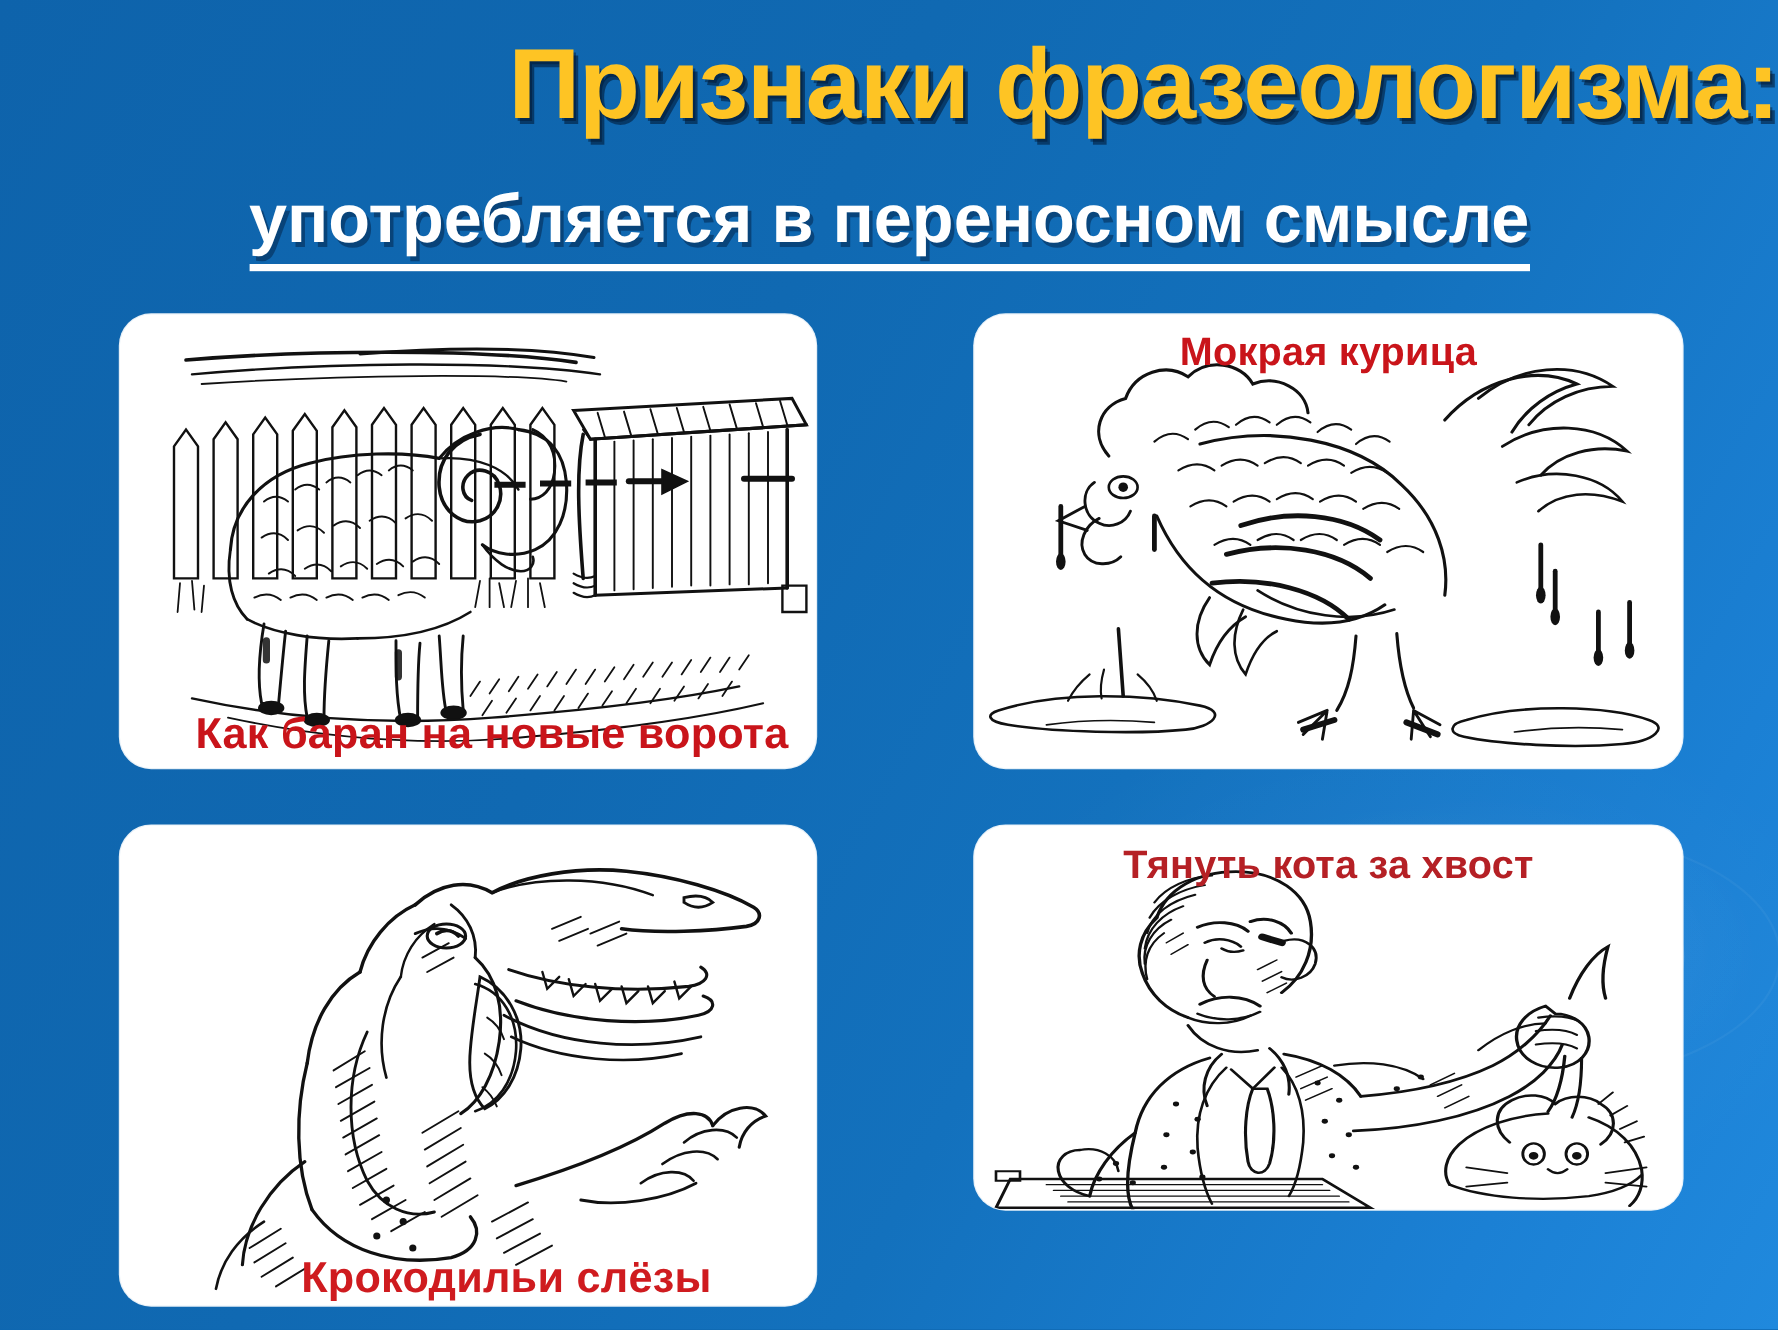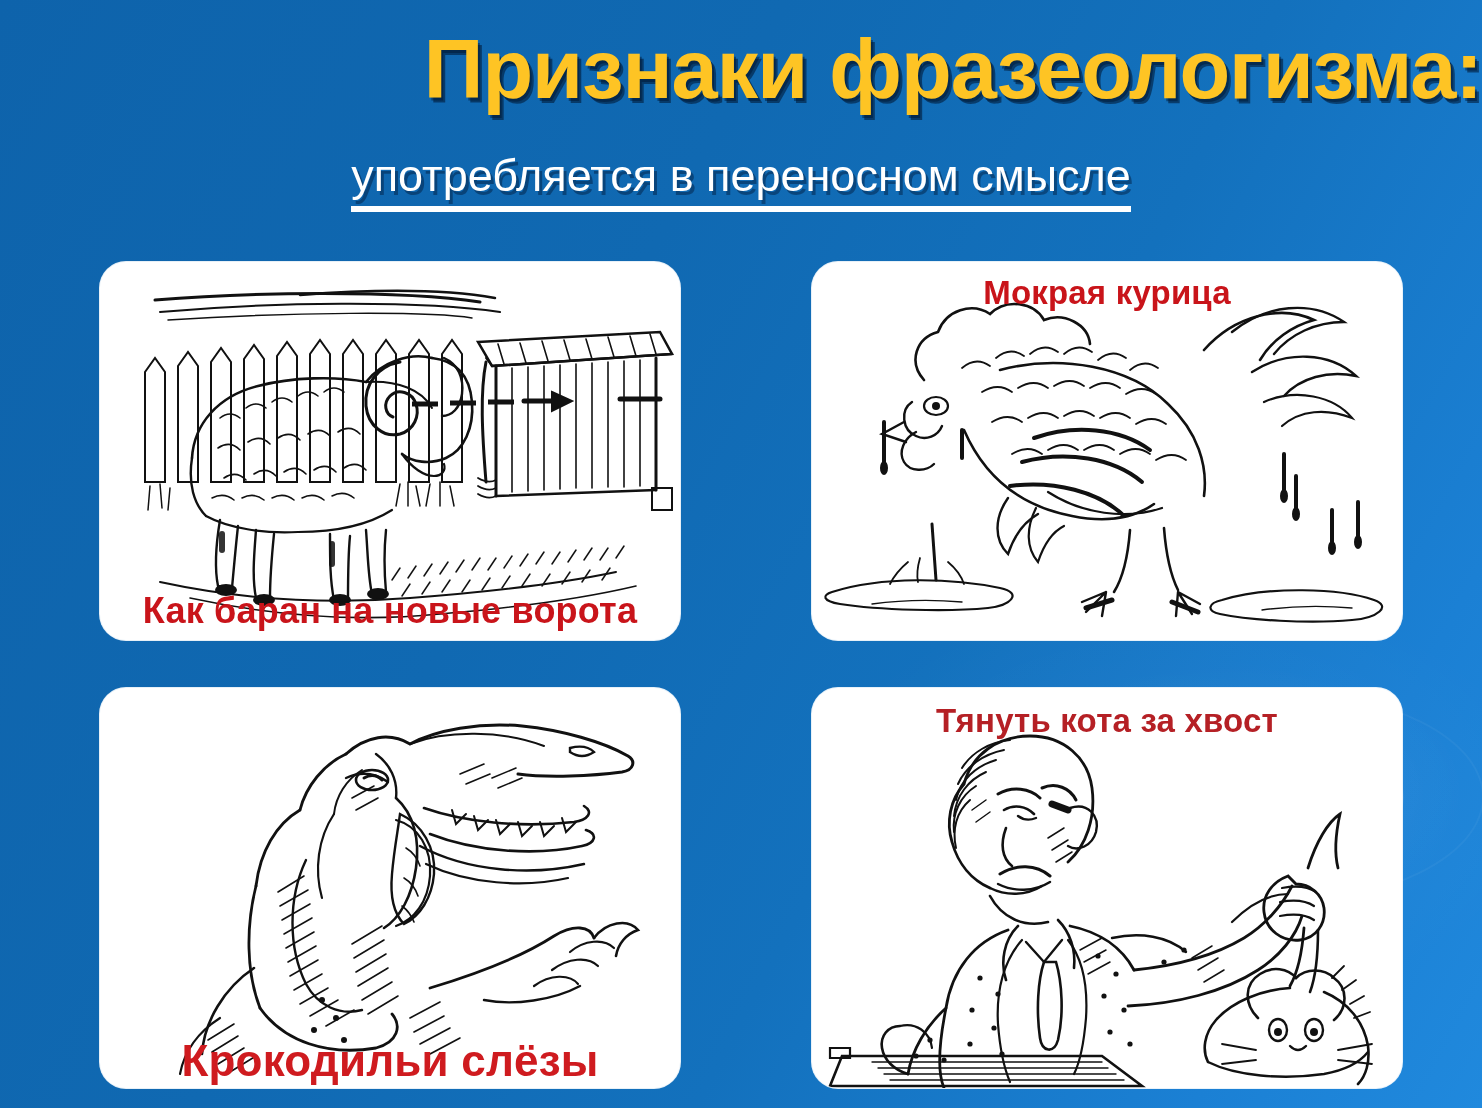--- a/index.html
+++ b/index.html
@@ -30,47 +30,47 @@
     font-size:83px;font-weight:bold;letter-spacing:-1px;
     color:#fec424;
     text-shadow:4px 5px 0 rgba(0,20,45,.55), 2px 3px 0 rgba(0,20,45,.45);
     white-space:nowrap;
   }
   .subtitle-wrap{
     position:absolute;left:0;top:150px;width:1482px;text-align:center;
   }
   .subtitle{
     display:inline-block;
-    font-size:45px;font-weight:normal;color:#ffffff;
+    font-size:57px;font-weight:bold;color:#ffffff;
     text-shadow:3px 4px 0 rgba(0,25,55,.45);
     border-bottom:6px solid #ffffff;
     padding-bottom:4px;
     white-space:nowrap;
   }
 
   .panel{
     position:absolute;background:#ffffff;
     box-shadow:0 0 0 1px rgba(255,255,255,.9);
     overflow:hidden;
     border-radius:26px;
   }
   .p-tl{left:100px;top:262px;width:580px;height:378px;}
   .p-tr{left:812px;top:262px;width:590px;height:378px;}
   .p-bl{left:100px;top:688px;width:580px;height:400px;}
-  .p-br{left:812px;top:688px;width:590px;height:400px;}
+  .p-br{left:812px;top:688px;width:590px;height:320px;}
 
   .caption{
     position:absolute;width:100%;text-align:center;
     font-size:35px;font-weight:bold;color:#c9141a;
     letter-spacing:.2px;white-space:nowrap;z-index:5;
   }
   .cap-tr{top:12px;font-size:33px;}
   .cap-br{top:14px;font-size:33px;color:#b52025;}
-  .cap-bl{bottom:2px;font-size:44px;color:#cf1b1f;}
-  .cap-tl{bottom:8px;font-size:36px;color:#c9141a;}
+  .cap-bl{bottom:2px;font-size:36px;color:#cf1b1f;padding-left:32px;}
+  .cap-tl{bottom:8px;font-size:36px;color:#c9141a;margin-left:20px;}
 
   .art{position:absolute;inset:0;width:100%;height:100%;}
   .art svg{width:100%;height:100%;display:block;}
 </style>
 </head>
 <body>
 
 <div class="slide">
 
   <div class="ripple r5"></div>

